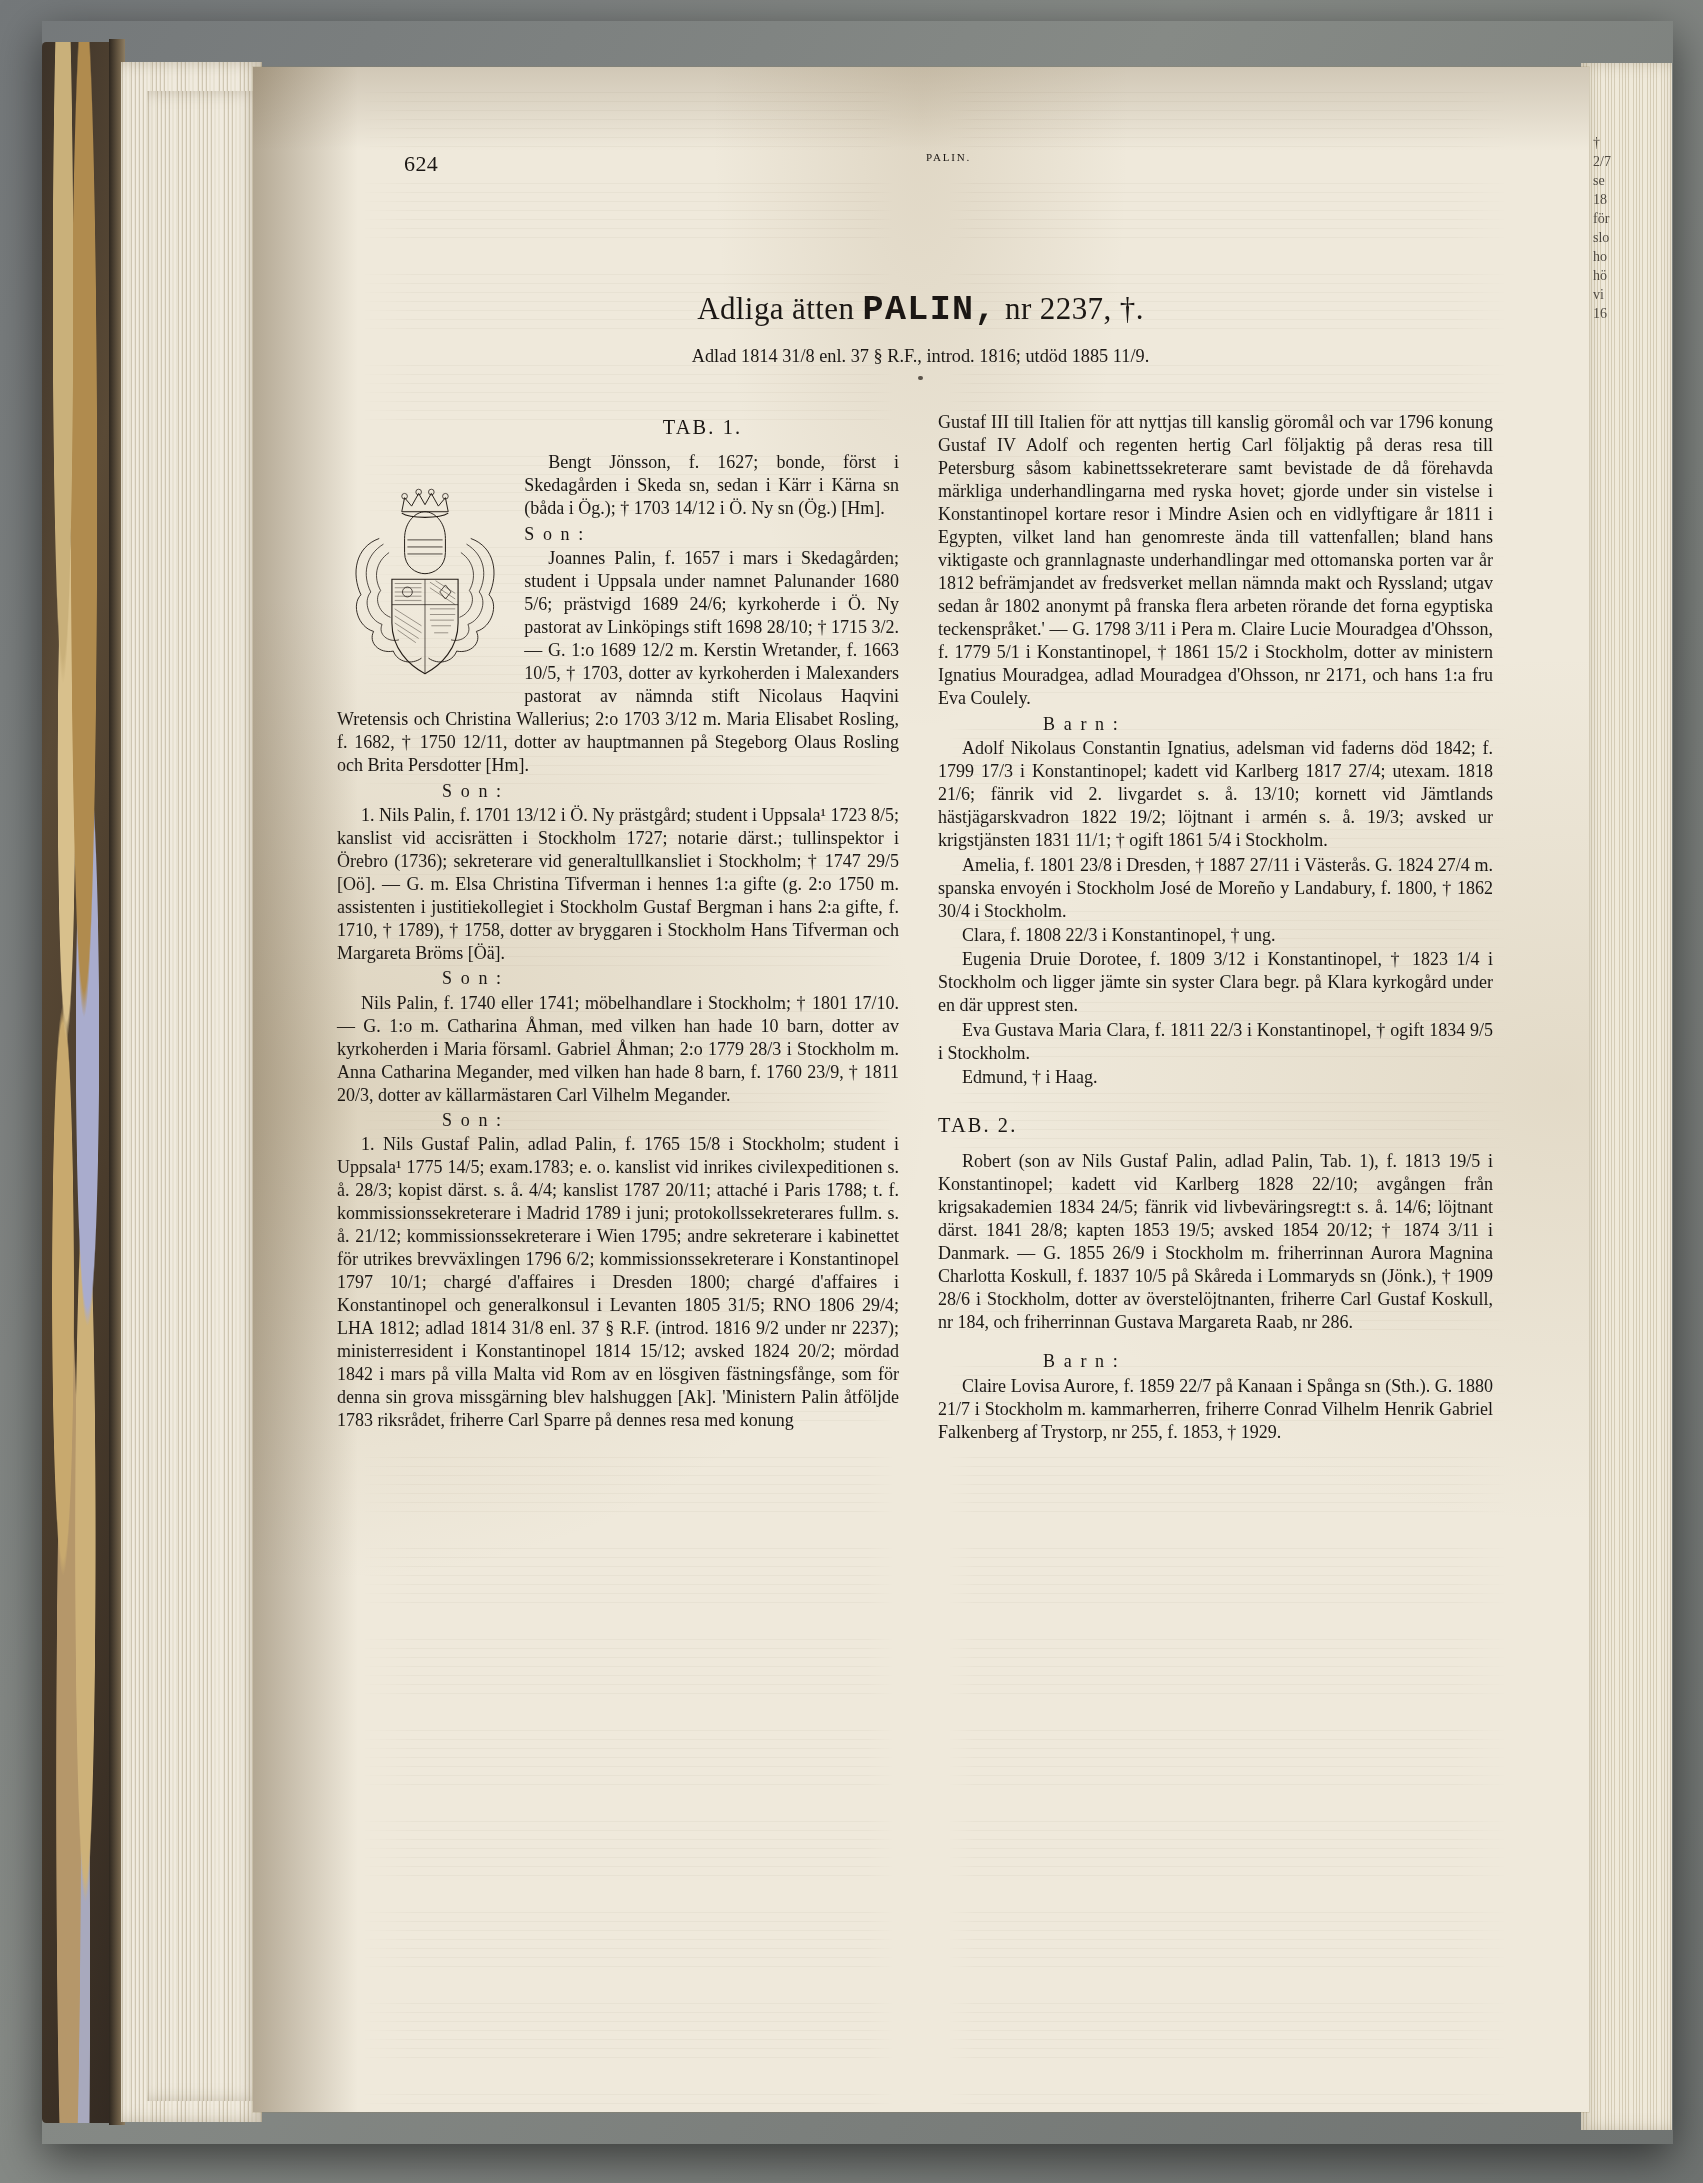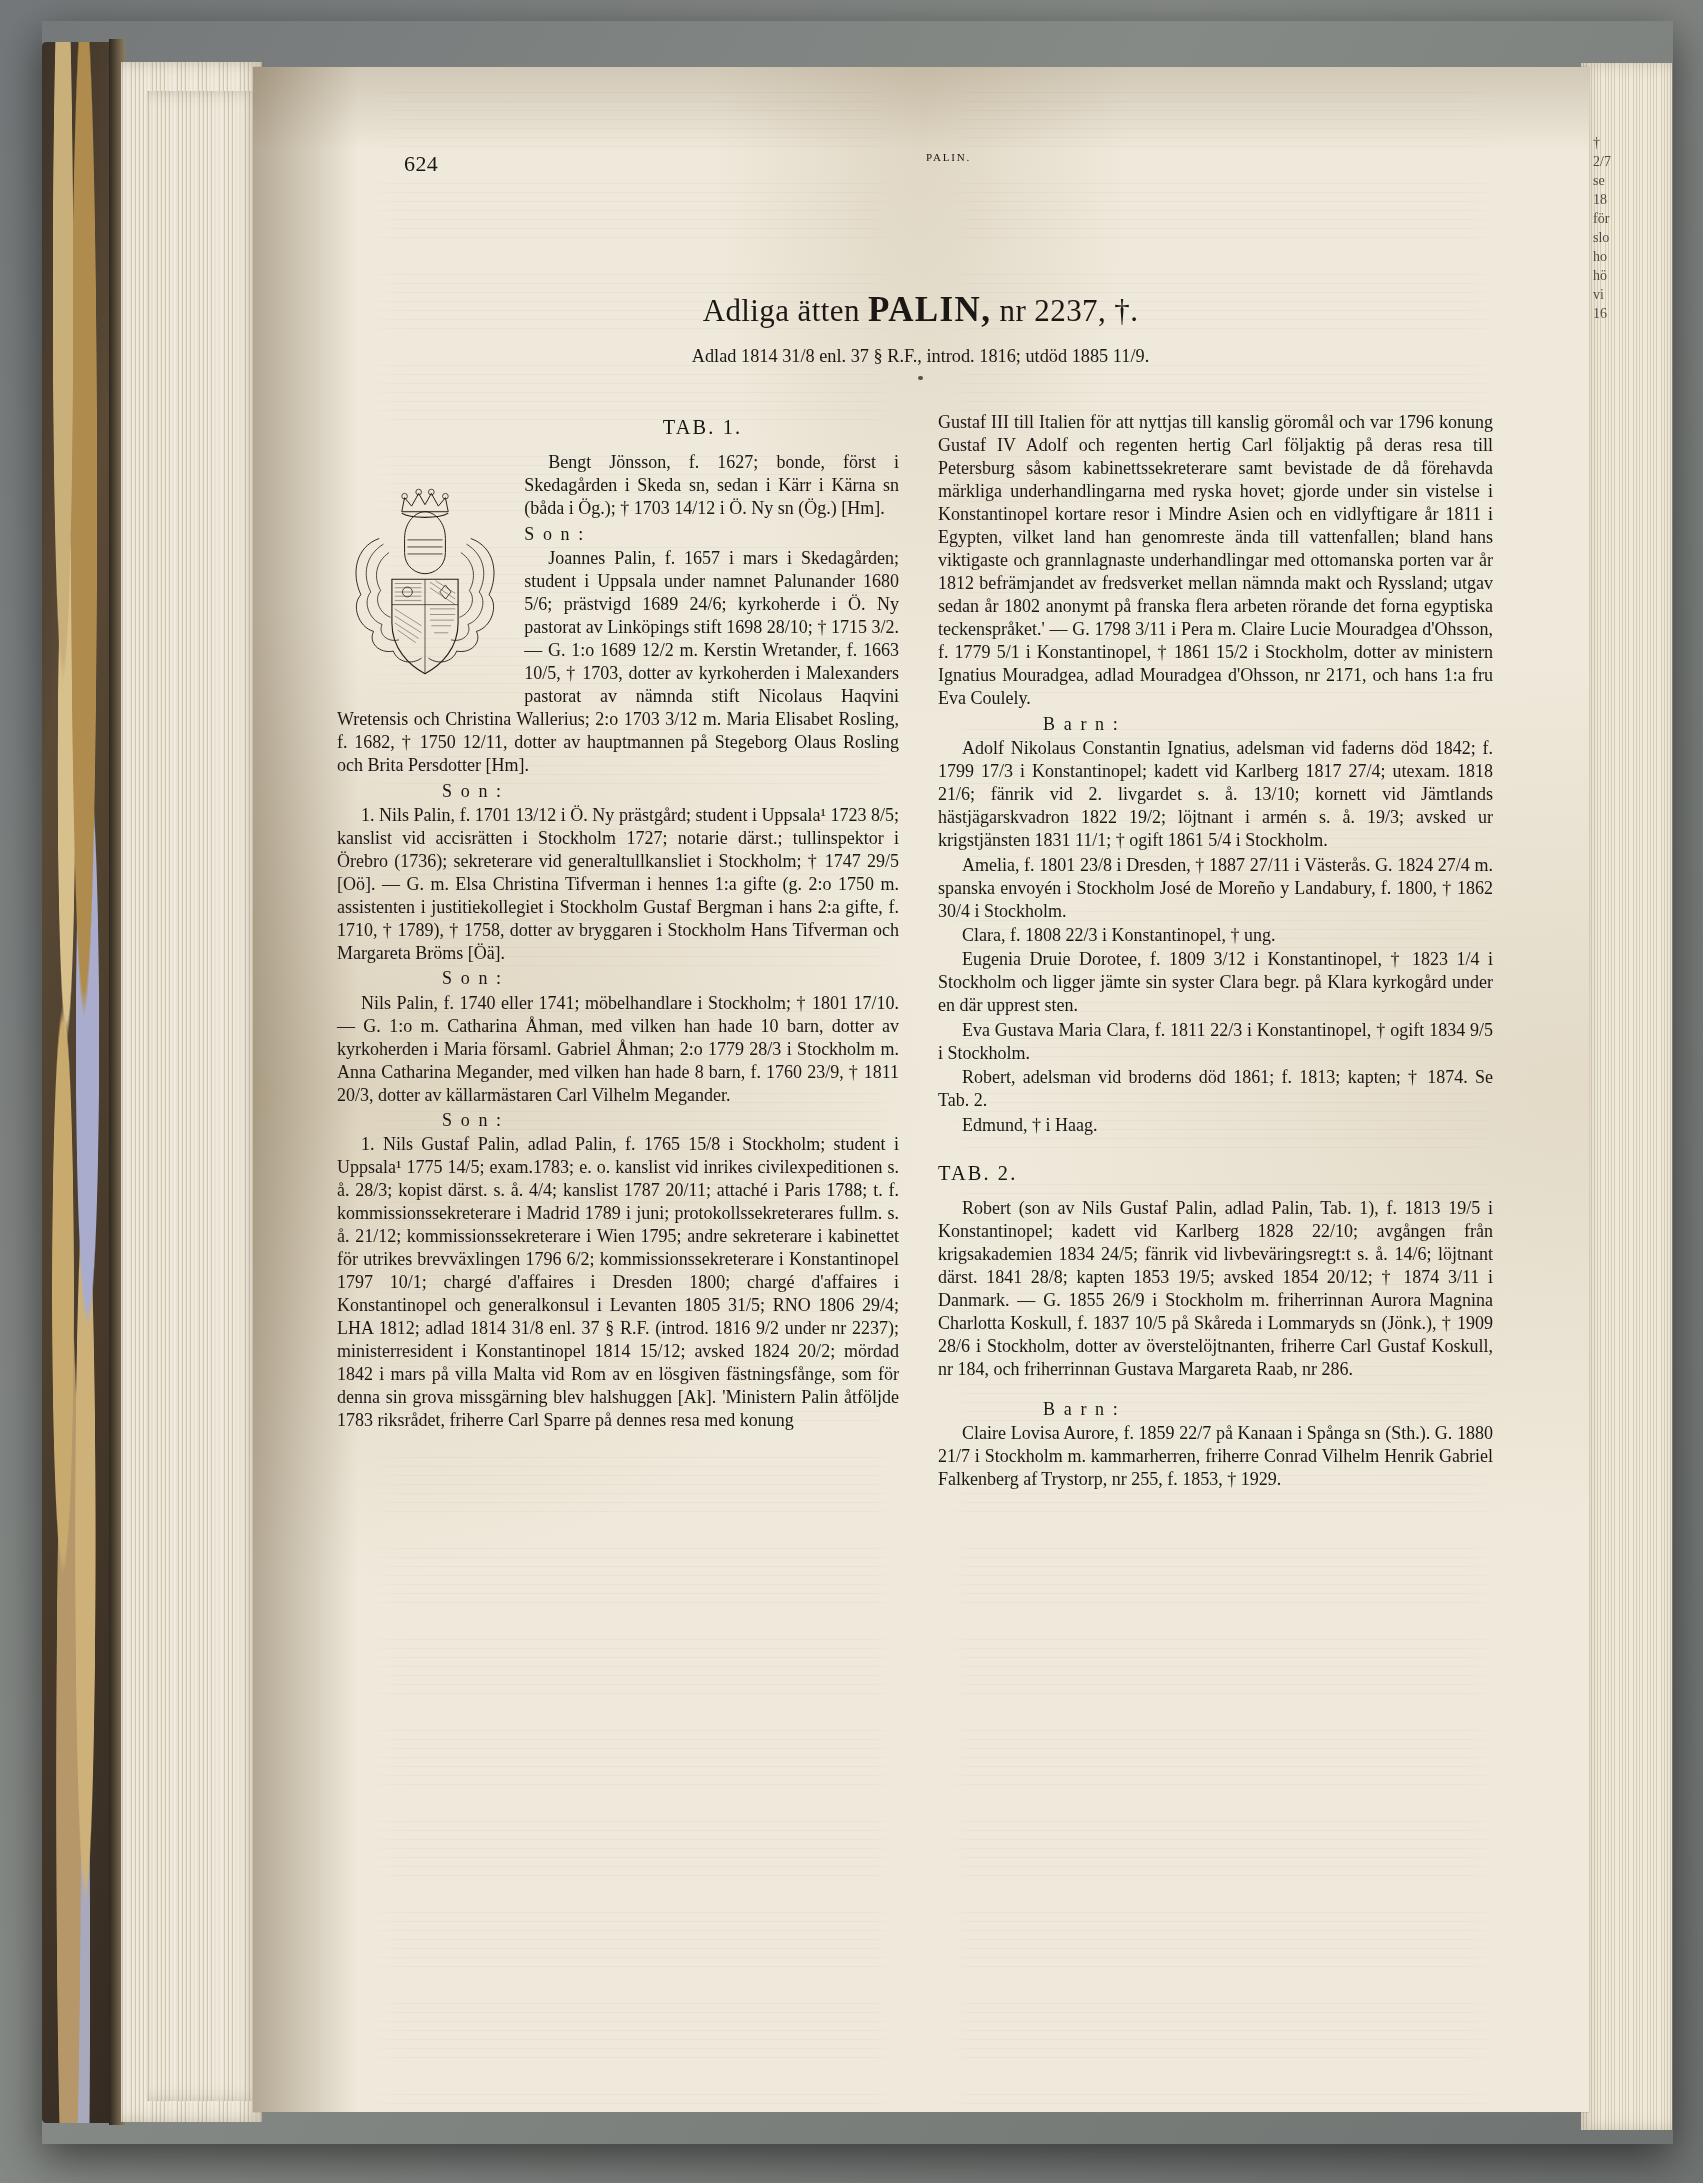--- a/index.html
+++ b/index.html
@@ -148,21 +148,21 @@
     padding-left: 56px;
   }
 
   
   .title-block { text-align: center; margin-top: 105px; }
   .fam-title {
     font-size: 31px;
     letter-spacing: 0.4px;
   }
   .fam-title .fam-name {
-    font-family: Liberation Serif, serif;
+    font-family: Liberation Mono, monospace;
     font-weight: bold;
     font-size: 35px;
     letter-spacing: 1.4px;
     margin-top: 23px;
   }
   .fam-sub {
     margin-top: 15.5px;
     font-size: 18.3px;
   }
   .dot-rule {
@@ -341,21 +341,20 @@
 
         <div class="col right">
           <p>Gustaf III till Italien för att nyttjas till kanslig göromål och var 1796 konung Gustaf IV Adolf och regenten hertig Carl följaktig på deras resa till Petersburg såsom kabinettssekreterare samt bevistade de då förehavda märkliga underhandlingarna med ryska hovet; gjorde under sin vistelse i Konstantinopel kortare resor i Mindre Asien och en vidlyftigare år 1811 i Egypten, vilket land han genomreste ända till vattenfallen; bland hans viktigaste och grannlagnaste underhandlingar med ottomanska porten var år 1812 befrämjandet av fredsverket mellan nämnda makt och Ryssland; utgav sedan år 1802 anonymt på franska flera arbeten rörande det forna egyptiska teckenspråket.' — G. 1798 3/11 i Pera m. Claire Lucie Mouradgea d'Ohsson, f. 1779 5/1 i Konstantinopel, † 1861 15/2 i Stockholm, dotter av ministern Ignatius Mouradgea, adlad Mouradgea d'Ohsson, nr 2171, och hans 1:a fru Eva Coulely.</p>
 
           <p class="sub-head">B a r n :</p>
           <p class="ind">Adolf Nikolaus Constantin Ignatius, adelsman vid faderns död 1842; f. 1799 17/3 i Konstantinopel; kadett vid Karlberg 1817 27/4; utexam. 1818 21/6; fänrik vid 2. livgardet s. å. 13/10; kornett vid Jämtlands hästjägarskvadron 1822 19/2; löjtnant i armén s. å. 19/3; avsked ur krigstjänsten 1831 11/1; † ogift 1861 5/4 i Stockholm.</p>
           <p class="ind">Amelia, f. 1801 23/8 i Dresden, † 1887 27/11 i Västerås. G. 1824 27/4 m. spanska envoyén i Stockholm José de Moreño y Landabury, f. 1800, † 1862 30/4 i Stockholm.</p>
           <p class="ind">Clara, f. 1808 22/3 i Konstantinopel, † ung.</p>
           <p class="ind">Eugenia Druie Dorotee, f. 1809 3/12 i Konstantinopel, † 1823 1/4 i Stockholm och ligger jämte sin syster Clara begr. på Klara kyrkogård under en där upprest sten.</p>
           <p class="ind">Eva Gustava Maria Clara, f. 1811 22/3 i Konstantinopel, † ogift 1834 9/5 i Stockholm.</p>
-          <p class="ind">Robert, adelsman vid broderns död 1861; f. 1813; kapten; † 1874. Se Tab. 2.</p>
           <p class="ind">Edmund, † i Haag.</p>
 
           <div class="tab-head" style="margin-top:25px">TAB. 2.</div>
           <p class="ind">Robert (son av Nils Gustaf Palin, adlad Palin, Tab. 1), f. 1813 19/5 i Konstantinopel; kadett vid Karlberg 1828 22/10; avgången från krigsakademien 1834 24/5; fänrik vid livbeväringsregt:t s. å. 14/6; löjtnant därst. 1841 28/8; kapten 1853 19/5; avsked 1854 20/12; † 1874 3/11 i Danmark. — G. 1855 26/9 i Stockholm m. friherrinnan Aurora Magnina Charlotta Koskull, f. 1837 10/5 på Skåreda i Lommaryds sn (Jönk.), † 1909 28/6 i Stockholm, dotter av överstelöjtnanten, friherre Carl Gustaf Koskull, nr 184, och friherrinnan Gustava Margareta Raab, nr 286.</p>
 
           <p class="sub-head" style="margin-top:15.5px">B a r n :</p>
           <p class="ind">Claire Lovisa Aurore, f. 1859 22/7 på Kanaan i Spånga sn (Sth.). G. 1880 21/7 i Stockholm m. kammarherren, friherre Conrad Vilhelm Henrik Gabriel Falkenberg af Trystorp, nr 255, f. 1853, † 1929.</p>
         </div>
 
       </div>

